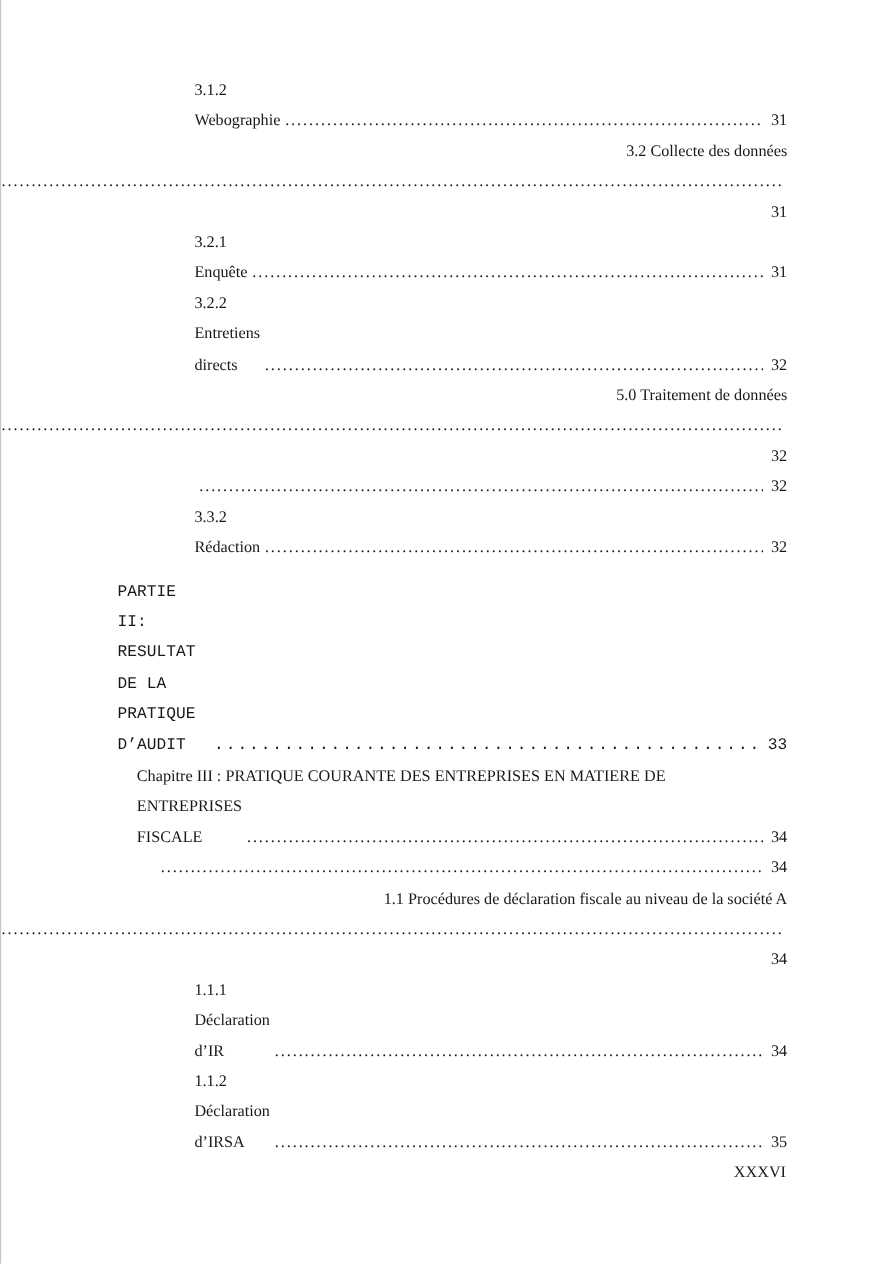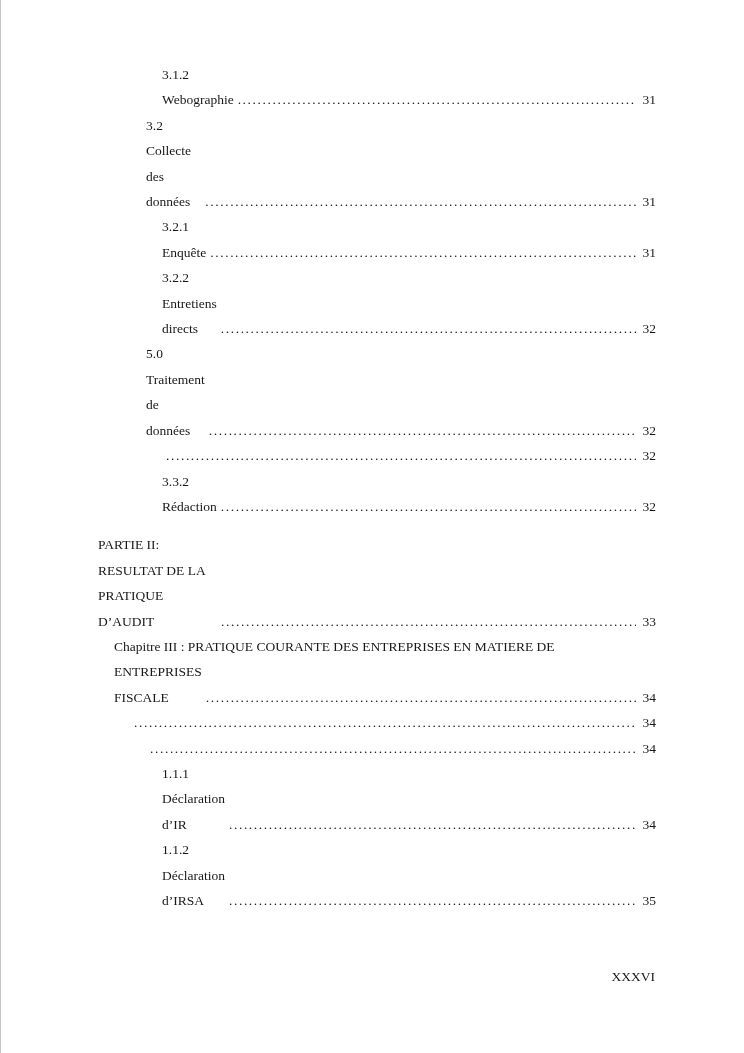--- a/index.html
+++ b/index.html
@@ -28,24 +28,24 @@
     left: 97px;
     width: 558px;
     font-size: 13.5px;
     line-height: 25.4px;
   }
   .toc-row {
     display: flex;
     align-items: flex-end;
   }
   .toc-row.space-before { margin-top: 13px; }
-  .level-0 { padding-left: 0; }
+  .level-0 { padding-left: 0; font-family: Liberation Mono, monospace; }
   .level-1 { padding-left: 16px; }
   .level-2 { padding-left: 32px; }
-  .level-3 { padding-left: 48px; }
+  .level-3 { padding-left: 48px; flex-direction: column; }
   .level-4 { padding-left: 64px; }
   .toc-text { white-space: pre-wrap; }
   .toc-dots {
     flex: 1 1 auto;
     min-width: 8px;
     margin: 0 3px 0 4px;
     overflow: hidden;
     white-space: nowrap;
     color: #181818;
   }
@@ -116,20 +116,21 @@
       <div class="toc-row level-1">
         <span class="toc-text">ENTREPRISES FISCALE</span>
         <span class="toc-dots"></span>
         <span class="toc-page">34</span>
       </div>
       <div class="toc-row level-2">
         <span class="toc-dots"></span>
         <span class="toc-page">34</span>
       </div>
       <div class="toc-row level-3">
+        <span class="toc-text">1.1 Procédures de déclaration fiscale au niveau de la société A</span>
         <span class="toc-dots"></span>
         <span class="toc-page">34</span>
       </div>
       <div class="toc-row level-4">
         <span class="toc-text">1.1.1 Déclaration d’IR</span>
         <span class="toc-dots"></span>
         <span class="toc-page">34</span>
       </div>
       <div class="toc-row level-4">
         <span class="toc-text">1.1.2 Déclaration d’IRSA</span>

